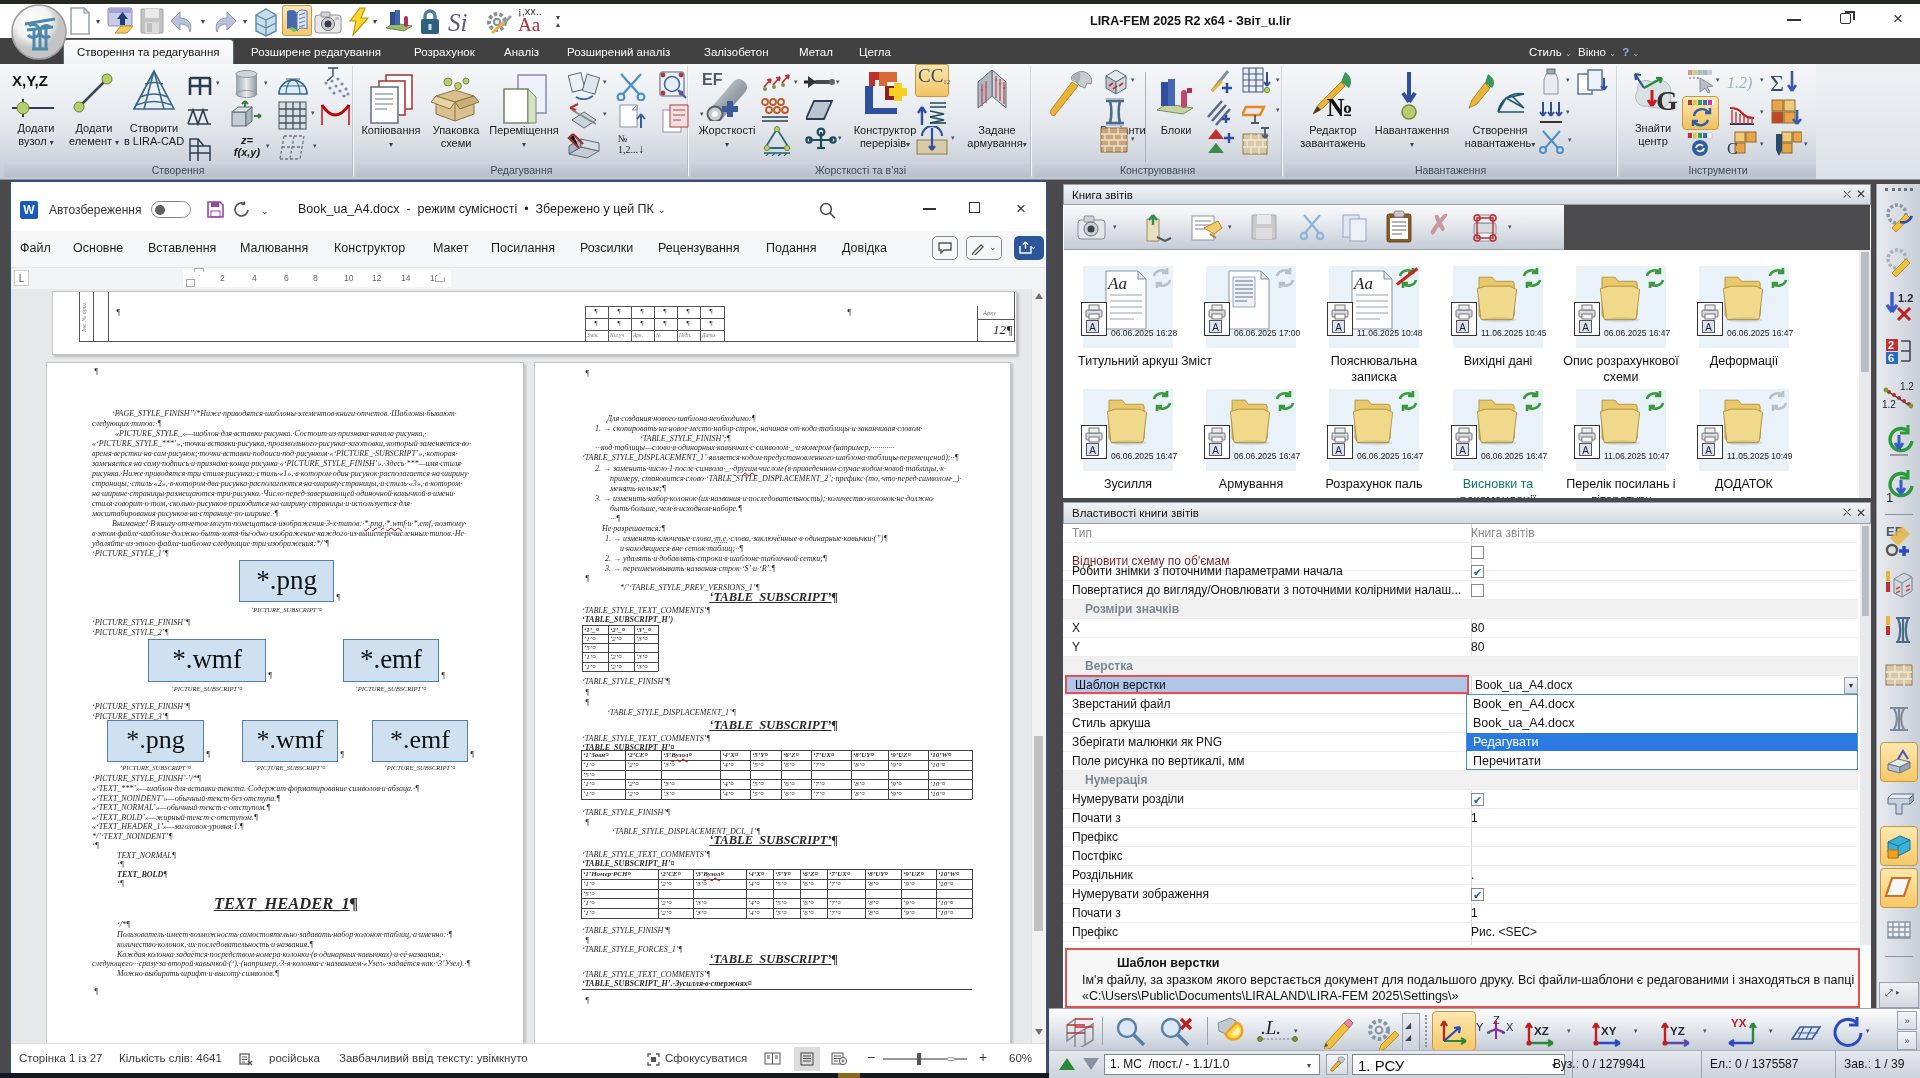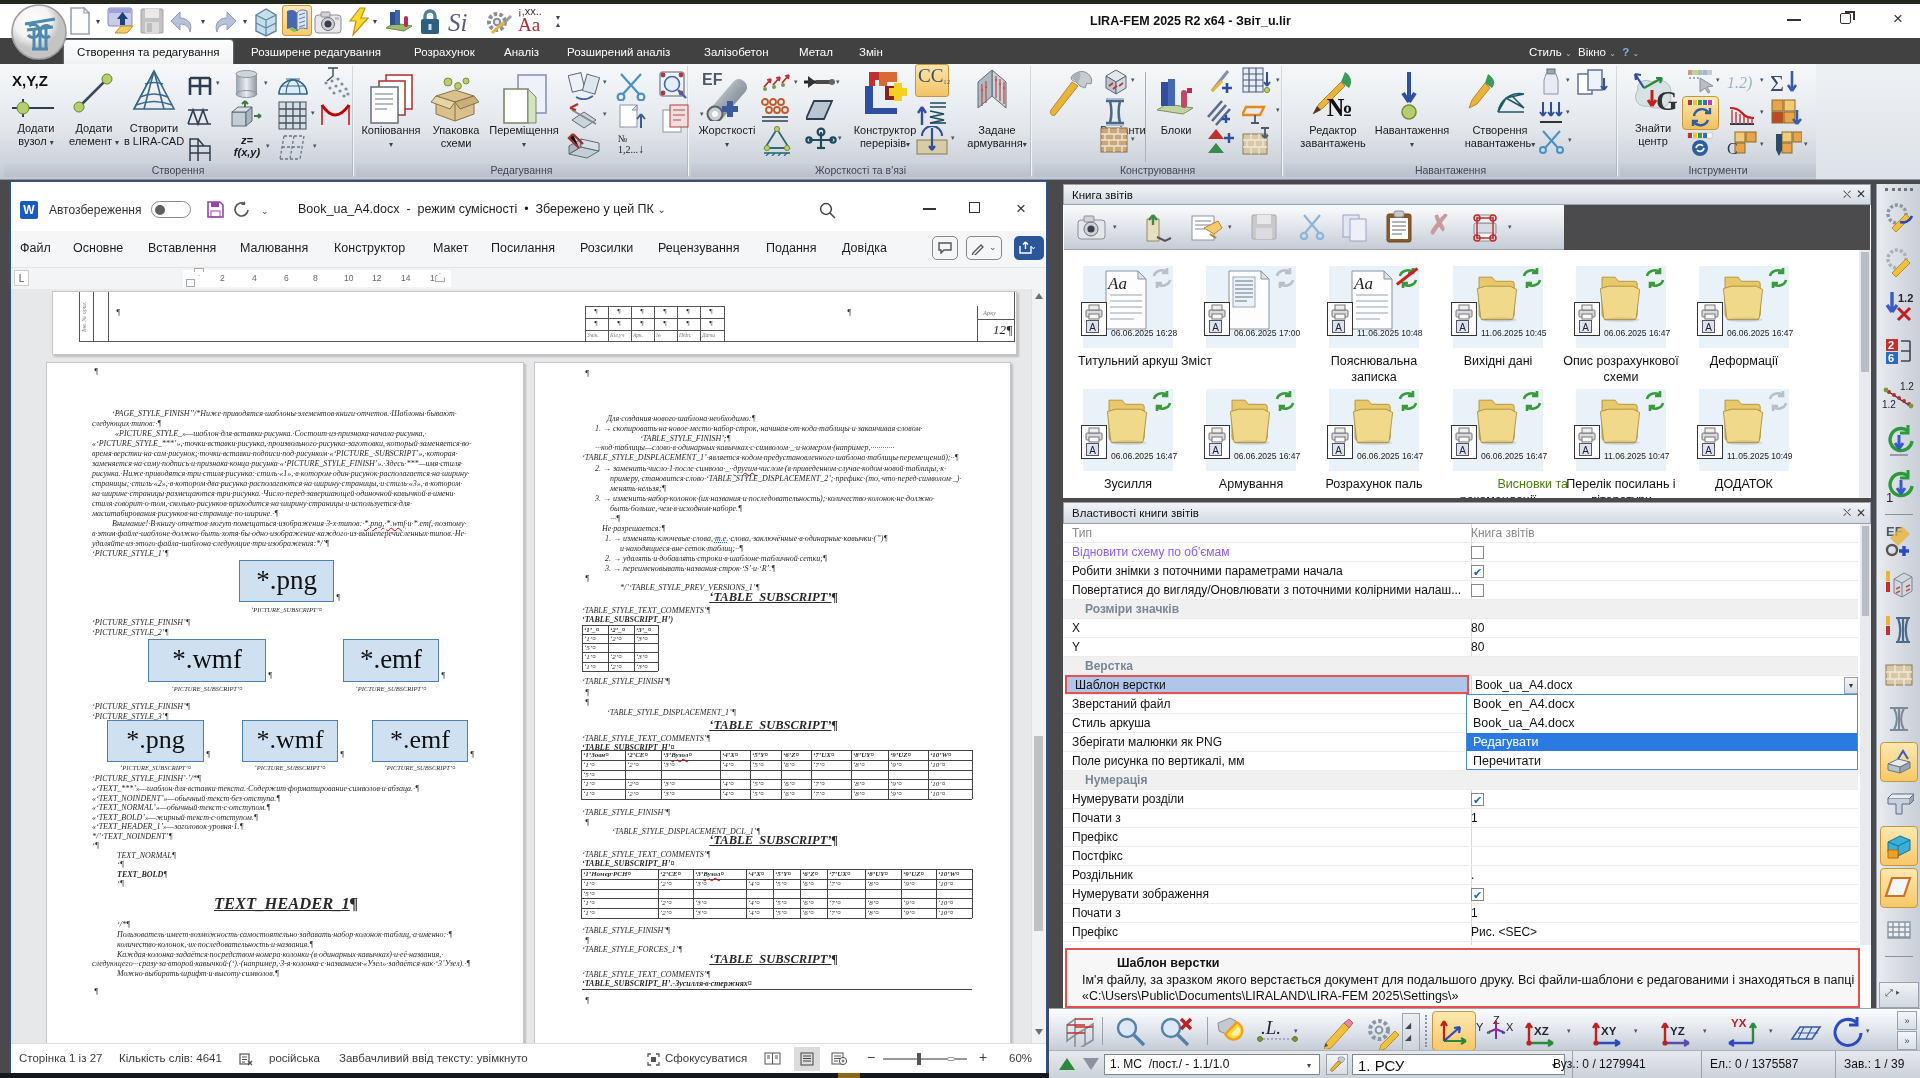--- a/index.html
+++ b/index.html
@@ -151,21 +151,21 @@
     <div class="abs dd" style="left:496px;top:10px;line-height:7px">▾<br>▴</div>
   </div>
   <div id="tabbar" class="abs"></div>
   <div id="activetab">Створення та редагування</div>
   <div class="tab" style="left:237px">Розширене редагування</div>
   <div class="tab" style="left:400px">Розрахунок</div>
   <div class="tab" style="left:490px">Аналіз</div>
   <div class="tab" style="left:553px">Розширений аналіз</div>
   <div class="tab" style="left:690px">Залізобетон</div>
   <div class="tab" style="left:785px">Метал</div>
-  <div class="tab" style="left:845px">Змін</div>
+  <div class="tab" style="left:845px">Цегла</div>
   <div class="tab" style="left:1515px">Стиль <span style="color:#bbb;font-size:8px">⌄</span>&nbsp;&nbsp;Вікно <span style="color:#bbb;font-size:8px">⌄</span>&nbsp;&nbsp;<span style="color:#7fb2e0;font-weight:700">?</span> <span style="color:#bbb;font-size:8px">⌄</span></div>
   <div id="ribbon" class="abs">
 
     <div class="rgroup" style="left:4px;width:348px">
         <div class="rglabel">Створення</div>
       </div>
     <div class="rgsep" style="left:352px"></div>
     <div class="rgroup" style="left:356px;width:331px">
         <div class="rglabel">Редагування</div>
       </div>
@@ -1292,21 +1292,21 @@
         <path d="M3 8 a8 7 0 0 1 13-4 M16 0 v5 h-5 M19 12 a8 7 0 0 1 -13 4 M6 20 v-5 h5" stroke="#3a9a3a" stroke-width="2.6" fill="none"></path>
       </svg>
 <div class="abs" style="left:387px;top:175px;width:26px;height:34px;background:#fff;border:1px solid #333"></div>
 <svg class="abs" style="left:389px;top:177px" width="22" height="16" viewBox="0 0 22 16">
         <rect x="3" y="6" width="16" height="7" rx="1" fill="#d8dbe0" stroke="#777"></rect>
         <rect x="6" y="1" width="10" height="5" fill="#eee" stroke="#777"></rect>
         <rect x="6" y="10" width="10" height="5" fill="#f8f8f8" stroke="#777"></rect>
       </svg>
 <div class="abs" style="left:392px;top:193px;width:13px;height:13px;background:#dce4f0;border:1px solid #556;font-size:10px;text-align:center;line-height:13px;color:#223">A</div>
 <div class="abs" style="left:417px;top:201px;font-size:8.5px;color:#222">06.06.2025 16:47</div>
-<div class="abs" style="left:364px;top:227px;width:140px;text-align:right;font-size:12.5px;color:#4d7c0f">Висновки та</div>
+<div class="abs" style="left:364px;top:227px;width:140px;text-align:center;font-size:12.5px;color:#0f766e">Висновки та</div>
 <div class="abs" style="left:364px;top:243px;width:140px;text-align:center;font-size:12.5px;color:#111">рекомендації</div>
 <div class="abs" style="left:512px;top:139px;width:90px;height:82px;background:#e9f1f9"></div>
 <svg class="abs" style="left:527px;top:142px" width="58" height="54" viewBox="0 0 56 66">
         <path d="M6 10 h16 l4 5 h20 a3 3 0 0 1 3 3 v38 a3 3 0 0 1 -3 3 h-37 a3 3 0 0 1 -3-3z" fill="#e8c86a" stroke="#a88a34"></path>
         <path d="M10 22 h28 v32 h-28z" fill="#f4f6f8" stroke="#9aa"></path>
         <path d="M14 26 h20 M14 30 h20 M14 34 h14" stroke="#abc" stroke-width="1.2"></path>
         <path d="M4 24 l10-3 30 0 8 4 -4 34 a3 3 0 0 1 -3 3 h-34 a3 3 0 0 1 -3-3z" fill="#f0d98a" stroke="#a88a34"></path>
         <ellipse cx="30" cy="62" rx="22" ry="3" fill="#00000018"></ellipse>
       </svg>
 <svg class="abs" style="left:580px;top:141px" width="22" height="20" viewBox="0 0 22 20">
@@ -1348,21 +1348,21 @@
 <div id="proppanel" class="abs" style="overflow:visible">
 <div class="abs ptitle" style="left:0;top:0;width:808px;height:22px;line-height:21px;padding-left:8px">Властивості книги звітів</div>
 <div class="abs" style="left:780px;top:4px;font-size:11px;color:#333">⛌</div>
 <div class="abs" style="left:793px;top:4px;font-size:12px;color:#333">✕</div>
 <div class="abs" style="left:0px;top:22px;width:796px;height:421px;background:#fff"></div>
 <div class="abs" style="left:408px;top:22px;width:1px;height:421px;background:#d8d8d8"></div>
 <div class="prow" style="top:22px;color:#8a8a8a">
         <div class="lab">Тип</div>
 <div class="val">Книга звітів</div>
       </div>
-<div class="prow" style="top:41px;color:#8b5cf6">
+<div class="prow" style="top:50px;color:#7f1d1d">
         <div class="lab">Відновити схему по об'ємам</div>
 </div>
       <div class="cbox" style="top:44px"></div>
 <div class="prow" style="top:60px;color:#111">
         <div class="lab">Робити знімки з поточними параметрами начала</div>
 </div>
       <div class="cbox" style="top:63px">✔</div>
 <div class="prow" style="top:79px;color:#111">
         <div class="lab">Повертатися до вигляду/Оновлювати з поточними колірними налаш...</div>
 </div>

